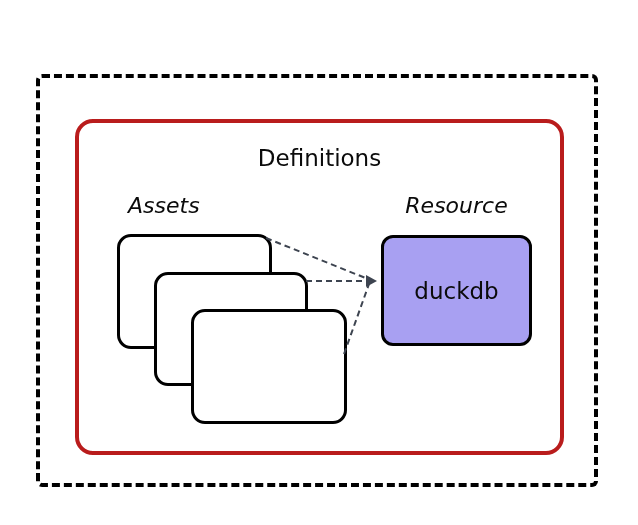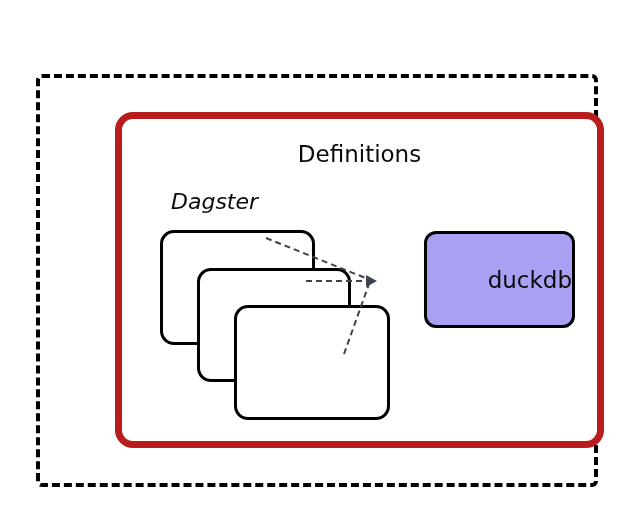--- a/index.html
+++ b/index.html
@@ -33,28 +33,27 @@
     width: 562px;
     height: 413px;
     box-sizing: border-box;
     border: 4px dashed #000000;
     border-radius: 6px;
     background: transparent;
   }
   .definitions-box {
     position: absolute;
     left: 75px;
-    top: 112px;
+    top: 119px;
     width: 489px;
     height: 336px;
     box-sizing: border-box;
-    border: 7px solid #b91c1c;
+    border: 4px solid #b91c1c;
     border-radius: 18px;
     background: #ffffff;
-    margin-left: 40px;
   }
   .definitions-label {
     position: absolute;
     left: 0;
     top: 22px;
     width: 100%;
     text-align: center;
     font-size: 23px;
     color: #0b0b0b;
   }
@@ -88,28 +87,28 @@
     background: #ffffff;
   }
   .card-1 { left: 38px;  top: 111px; width: 155px; height: 115px; z-index: 1; }
   .card-2 { left: 75px;  top: 149px; width: 154px; height: 114px; z-index: 2; }
   .card-3 { left: 112px; top: 186px; width: 156px; height: 115px; z-index: 3; }
   .resource-box {
     position: absolute;
     left: 302px;
     top: 112px;
     width: 151px;
-    height: 97px;
+    height: 111px;
     box-sizing: border-box;
     border: 3px solid #000000;
     border-radius: 12px;
     z-index: 2;
     display: flex;
     align-items: center;
-    justify-content: flex-end;
+    justify-content: center;
   }
   .resource-name {
     font-size: 23px;
     color: #0b0b0b;
   }
   .connector-svg {
     position: absolute;
     left: 0;
     top: 0;
     width: 638px;
@@ -123,22 +122,23 @@
 
 <div class="stage">
 
 
   <div class="outer-dashed"></div>
 
   <div class="definitions-box">
 
     <div class="definitions-label">Definitions</div>
 
-    <div class="assets-label">Dagster</div>
+    <div class="assets-label">Assets</div>
 
+    <div class="resource-label">Resource</div>
 
     <div class="asset-card card-1"></div>
     <div class="asset-card card-2"></div>
     <div class="asset-card card-3"></div>
 
     <div class="resource-box" style="background-color: rgb(168, 160, 242);">
       <span class="resource-name">duckdb</span>
     </div>
   </div>
 

